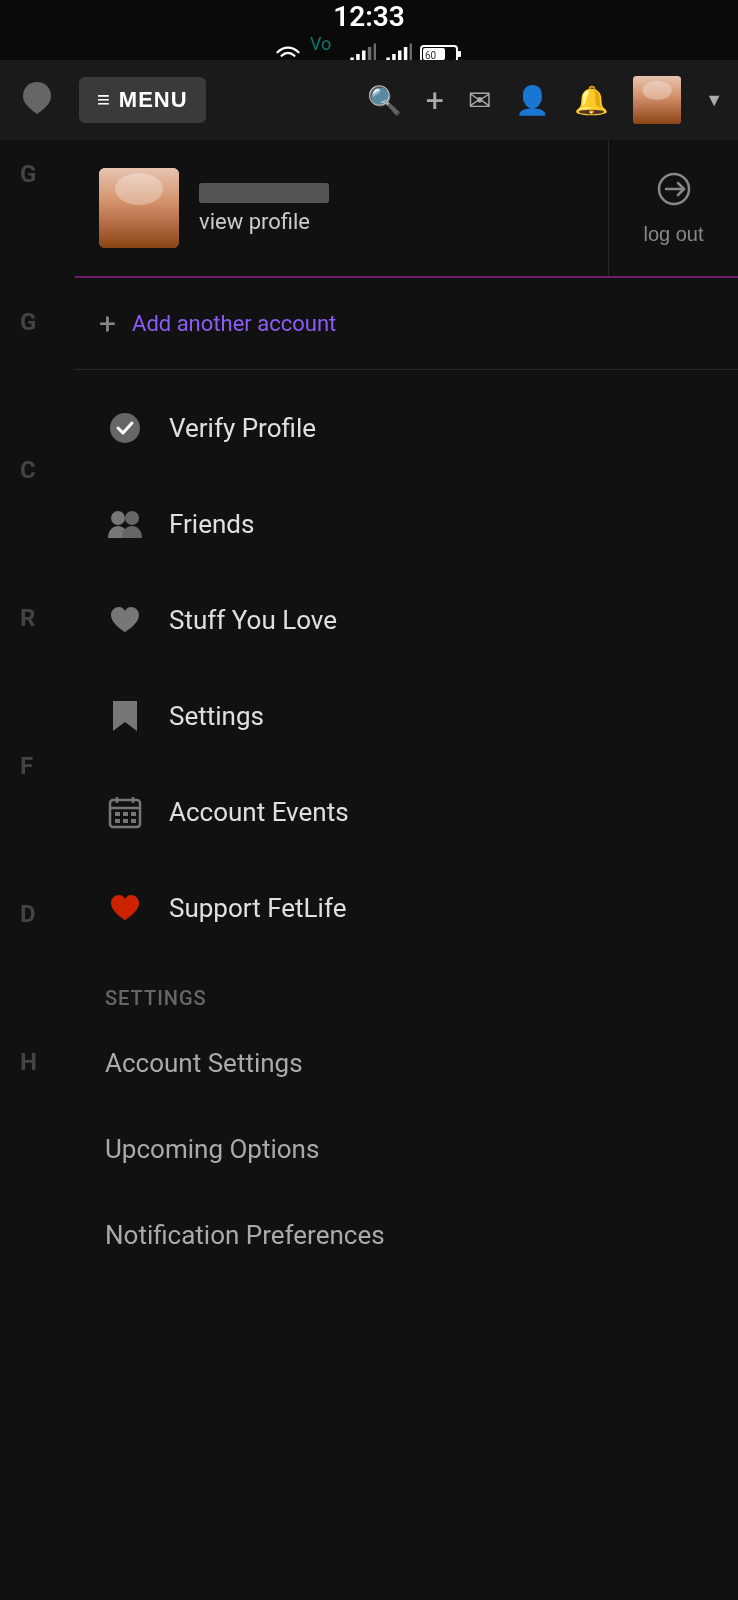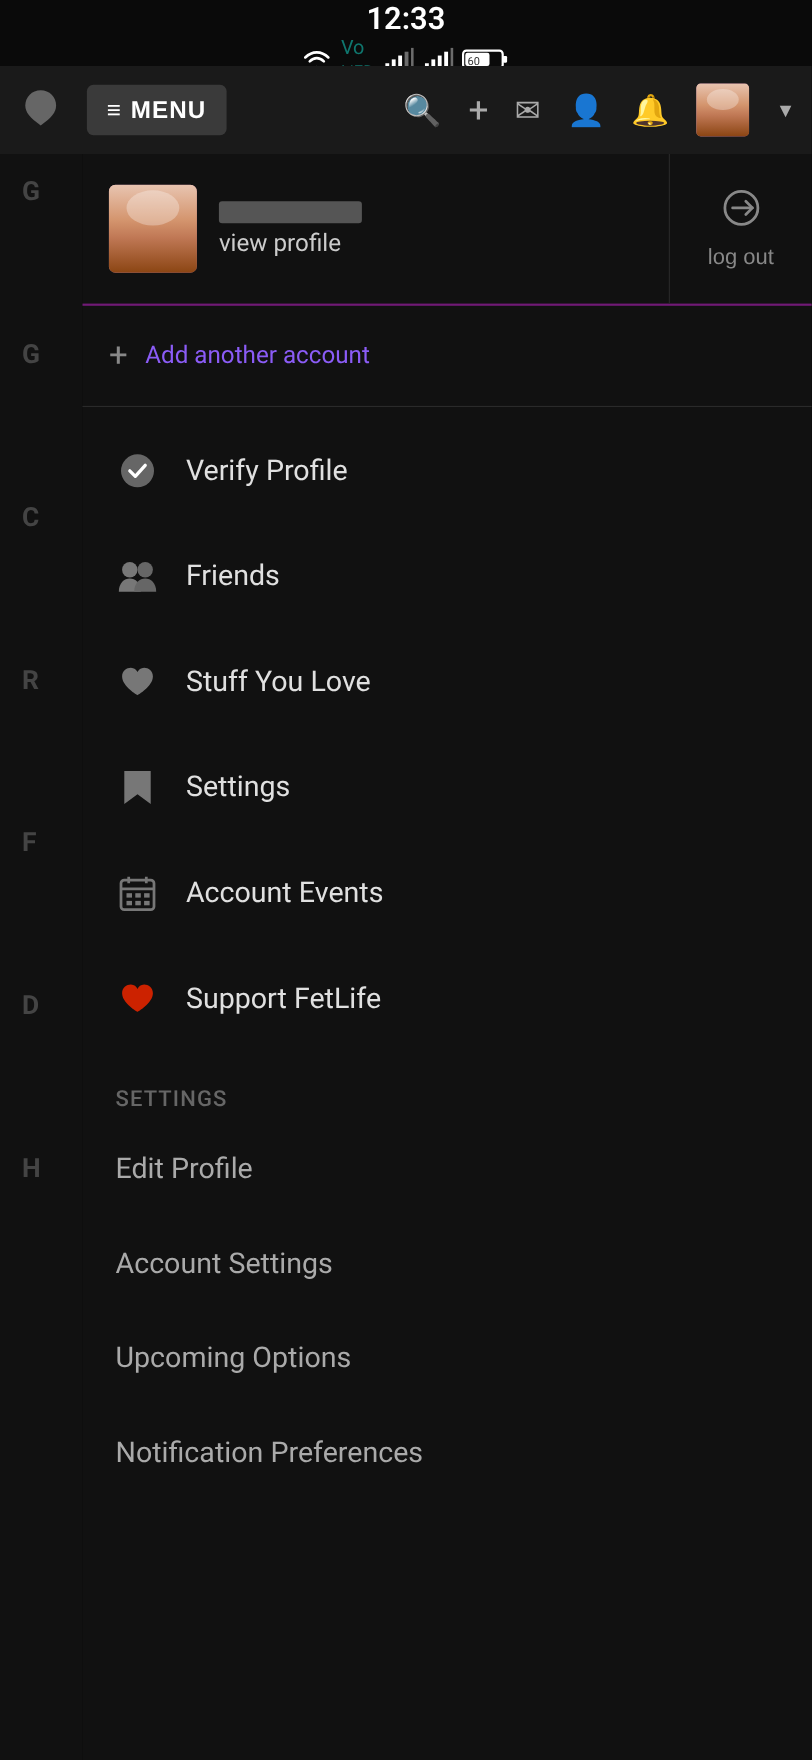--- a/index.html
+++ b/index.html
@@ -496,23 +496,20 @@
         <svg width="36" height="36" viewBox="0 0 36 36">
           <path d="M18 30 C18 30, 4 22, 4 13 C4 8, 8 5, 12 5 C15 5, 17 7, 18 9 C19 7, 21 5, 24 5 C28 5, 32 8, 32 13 C32 22, 18 30, 18 30Z" fill="#cc2200"></path>
         </svg>
       </div>
       <span class="menu-item-label">Support FetLife</span>
     </div>
 
     <div class="settings-section">
       <div class="settings-header">SETTINGS</div>
 
-      <div class="settings-item">
-        <span class="settings-item-label">Edit Profile</span>
-      </div>
 
       <div class="settings-item">
         <span class="settings-item-label">Account Settings</span>
       </div>
 
       <div class="settings-item">
         <span class="settings-item-label">Upcoming Options</span>
       </div>
 
       <div class="settings-item">

